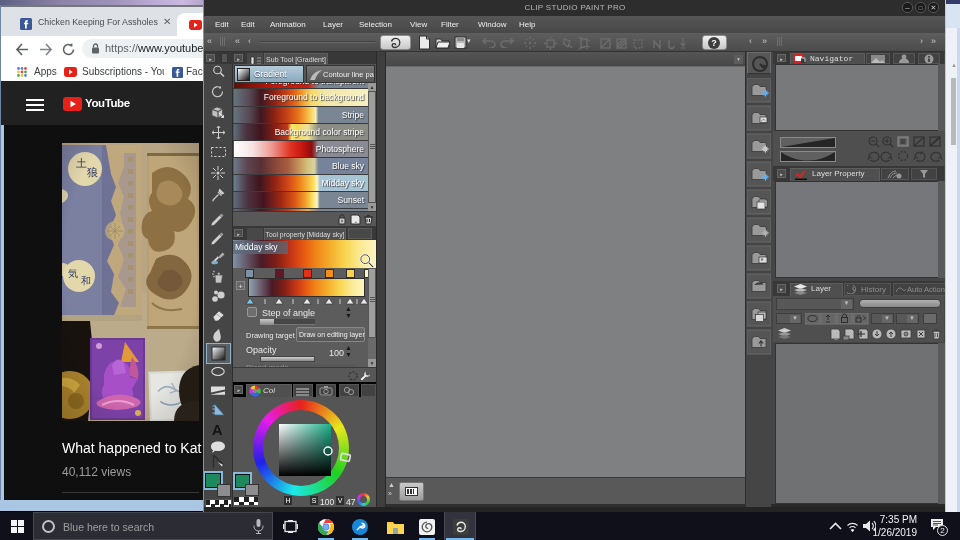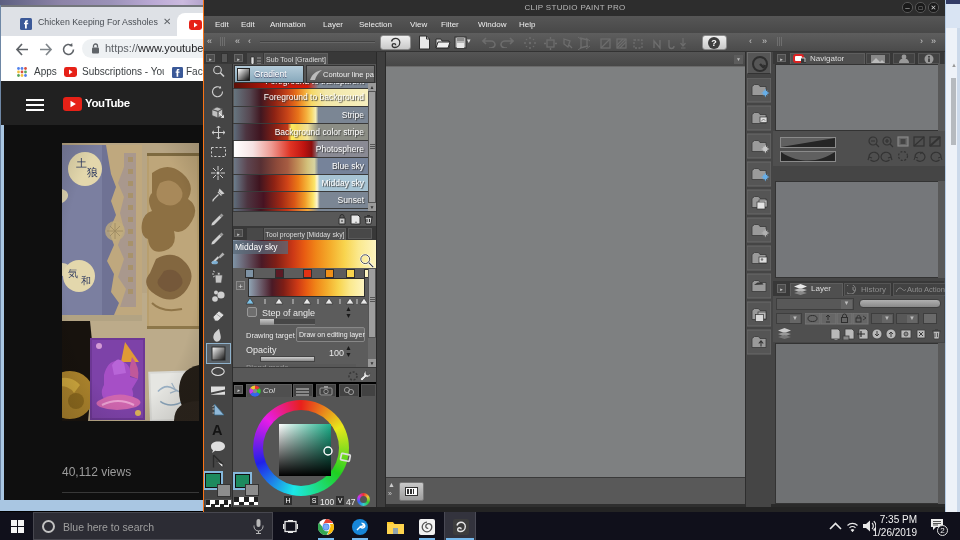--- a/index.html
+++ b/index.html
@@ -174,20 +174,21 @@
         <rect x="89" y="230" width="44" height="46" fill="#e6e6e2"></rect>
         <path d="M96 248q8-8 16-2t14 2" stroke="#9ab0c4" stroke-width="1.6" fill="none"></path>
         <path d="M98 258q10 8 24 0" stroke="#8aa4ba" stroke-width="1.4" fill="none"></path>
         <path d="M110 240l4 8-6 2" stroke="#a0b4c6" stroke-width="1.2" fill="none"></path>
       </g>
 
       <path d="M137 222q-20 4-20 26t20 30z" fill="#241e17"></path>
       <path d="M112 278q0-20 25-20v20z" fill="#2b241d"></path>
       <rect width="137" height="278" fill="url(#thvig)"></rect>
     </svg>
+    <div class="abs" style="left:62px;top:435px;width:141px;font-size:14px;color:#fff;white-space:nowrap;overflow:hidden;">What happened to Kat</div>
     <div class="abs" style="left:62px;top:460px;font-size:12px;color:#9c9c9c;">40,112 views</div>
     <div class="abs" style="left:62px;top:487px;width:137px;height:1px;background:#383838;"></div>
   </div>
 
   <div class="abs" style="left:944px;top:0;width:16px;height:512px;background:#eef2f8;">
     <div class="abs" style="left:0;top:0;width:16px;height:4px;background:#333c66;"></div>
     <div class="abs" style="left:0;top:4px;width:16px;height:24px;background:#d9e4f3;"></div>
     <div class="abs" style="left:0;top:0;width:2px;height:512px;background:#b5cce6;"></div>
     <div class="abs" style="left:13px;top:28px;width:3px;height:484px;background:#ccd9ea;"></div>
     <div class="abs" style="left:7px;top:62px;width:6px;height:8px;color:#999;font-size:6px;">▲</div>
@@ -706,21 +707,21 @@
     <div class="abs" id="rightdock" style="left:567px;top:52px;width:175px;height:460px;background:#454545;">
 
       <div class="abs" style="left:2px;top:0;width:171px;height:12px;background:#383838;">
         <div class="abs" style="left:4px;top:2px;width:9px;height:8px;background:#4c4c4c;border:1px solid #666;color:#ccc;font-size:5px;line-height:8px;text-align:center;">▸</div>
         <div class="abs" style="left:17px;top:1px;width:75px;height:11px;background:#4f4f4f;border:1px solid #5e5e5e;border-bottom:none;"></div>
         <svg class="abs" style="left:20px;top:2px;" width="13" height="10" viewBox="0 0 13 10">
             <rect x="1" y="1" width="9" height="7" rx="2" fill="#fff" stroke="#dd2222" stroke-width="2"></rect>
             <rect x="8" y="4" width="5" height="5" fill="#383838"></rect>
             <path d="M8 4h4v4" fill="none" stroke="#ccc"></path>
           </svg>
-        <div class="abs" style="left:37px;top:2px;font-size:8px;color:#ddd;">Navigator</div>
+        <div class="abs" style="left:37px;top:2px;font-size:8px;color:#ddd;font-family:Liberation Mono, monospace;">Navigator</div>
         <div class="abs" style="left:93px;top:1px;width:24px;height:11px;background:#424242;border:1px solid #555;"></div>
         <svg class="abs" style="left:98px;top:3px;" width="14" height="8" viewBox="0 0 14 8">
             <rect width="14" height="8" fill="#888"></rect>
             <path d="M0 8l5-5 4 4 2-2 3 3z" fill="#bbb"></path>
           </svg>
         <div class="abs" style="left:120px;top:1px;width:22px;height:11px;background:#424242;border:1px solid #555;"></div>
         <svg class="abs" style="left:125px;top:2px;" width="12" height="9" viewBox="0 0 12 9">
             <circle cx="6" cy="3" r="2.4" fill="#999"></circle>
             <path d="M1 9c0-3 2.4-4.4 5-4.4S11 6 11 9z" fill="#999"></path>
           </svg>
@@ -761,20 +762,38 @@
             <path d="M24 22a5 4.5 0 1 0-1.5 3M24 22l1 3M24 22l-3 1"></path>
             <circle cx="36" cy="21" r="4.5" stroke-dasharray="2 1.6"></circle>
             <path d="M48 22a5 4.5 0 1 1 1.5 3"></path>
               <path d="M48 22l-1 3M48 22l3 1M53 19l3-2" stroke-width="1"></path>
             <path d="M74 22a5 4.5 0 1 0-1.5 3"></path>
               <path d="M74 22l1 3M74 22l-3 1" stroke-width="1"></path>
           </g>
         </svg>
       </div>
 
+      <div class="abs" style="left:2px;top:114px;width:171px;height:15px;background:#383838;">
+        <div class="abs" style="left:4px;top:3px;width:9px;height:9px;background:#4c4c4c;border:1px solid #666;color:#ccc;font-size:5px;line-height:9px;text-align:center;">▸</div>
+        <div class="abs" style="left:17px;top:2px;width:90px;height:13px;background:#4f4f4f;border:1px solid #5e5e5e;border-bottom:none;"></div>
+        <svg class="abs" style="left:21px;top:3px;" width="14" height="11" viewBox="0 0 14 11">
+            <path d="M1 6l3-2 2 3c2-4 4-5 7-6-3 3-5 5-6 9L4 7z" fill="#d22"></path>
+            <rect x="1" y="9.5" width="12" height="1.5" fill="#111"></rect>
+          </svg>
+        <div class="abs" style="left:39px;top:3px;font-size:8px;color:#ddd;">Layer Property</div>
+        <div class="abs" style="left:108px;top:2px;width:28px;height:12px;background:#424242;border:1px solid #555;"></div>
+        <svg class="abs" style="left:114px;top:4px;" width="15" height="9" viewBox="0 0 15 9">
+            <path d="M1 8C3 3 6 1 9 1M3 8c2-4 4-5 7-5M6 8c2-2 3-3 6-3" stroke="#999" fill="none"></path>
+            <circle cx="12" cy="6" r="2.5" fill="#999"></circle>
+          </svg>
+        <div class="abs" style="left:138px;top:2px;width:26px;height:12px;background:#424242;border:1px solid #555;"></div>
+        <svg class="abs" style="left:146px;top:3px;" width="10" height="10" viewBox="0 0 10 10">
+            <path d="M1 1h8L6 5v4L4 8V5z" fill="#999"></path>
+          </svg>
+      </div>
       <div class="abs" style="left:4px;top:129px;width:164px;height:97px;background:#75777a;border:1px solid #333;"></div>
       <div class="abs" style="left:167px;top:129px;width:7px;height:97px;background:#595959;"></div>
 
       <div class="abs" style="left:2px;top:229px;width:171px;height:15px;background:#383838;">
         <div class="abs" style="left:4px;top:3px;width:9px;height:9px;background:#4c4c4c;border:1px solid #666;color:#ccc;font-size:5px;line-height:9px;text-align:center;">▸</div>
         <div class="abs" style="left:17px;top:2px;width:53px;height:13px;background:#4f4f4f;border:1px solid #5e5e5e;border-bottom:none;"></div>
         <svg class="abs" style="left:20px;top:3px;" width="15" height="11" viewBox="0 0 15 11">
             <path d="M7.5 0L14 2.5 7.5 5 1 2.5z" fill="#e8e8e8"></path>
             <path d="M7.5 4L14 6 7.5 8.5 1 6z" fill="#b9b9b9"></path>
             <path d="M7.5 7L14 9l-6.5 2L1 9z" fill="#888"></path>

